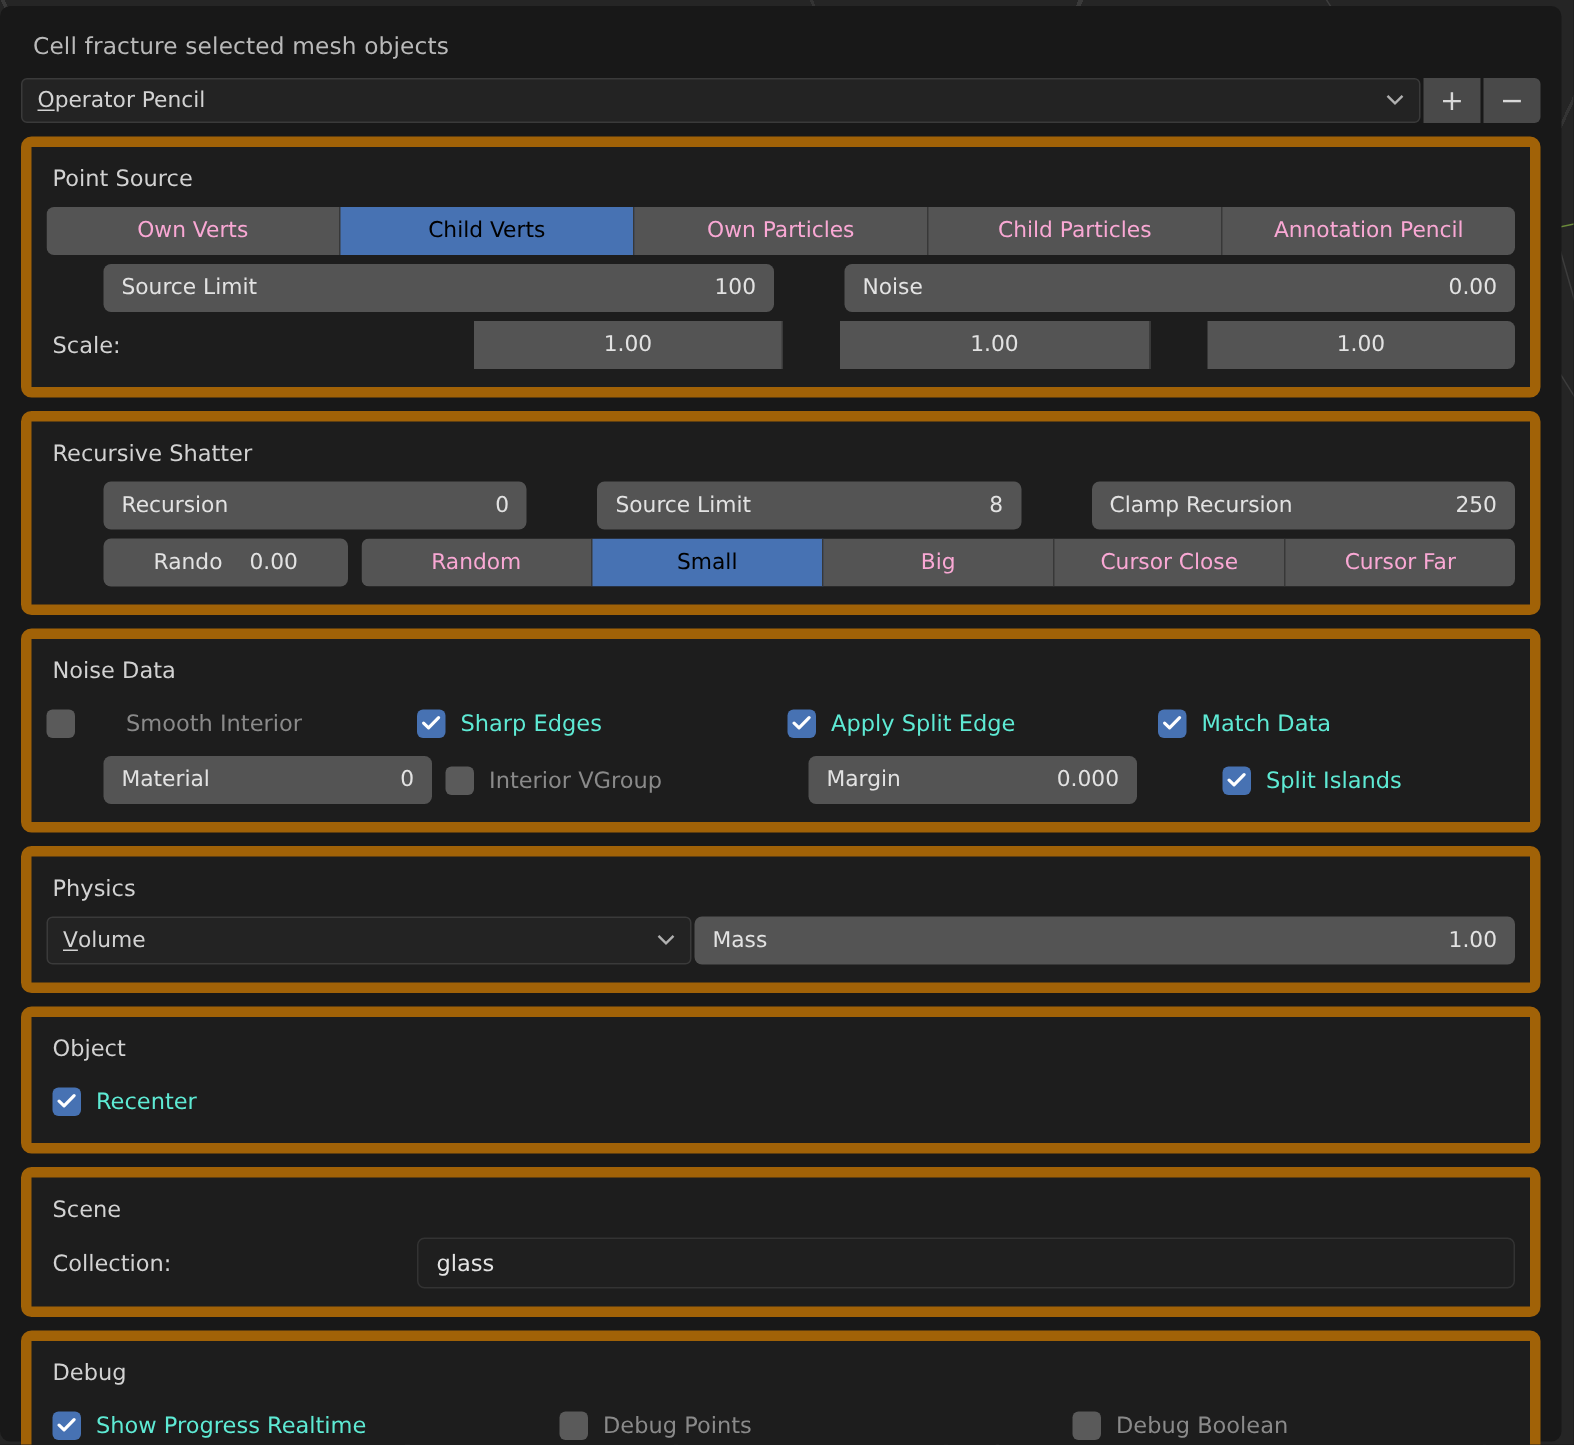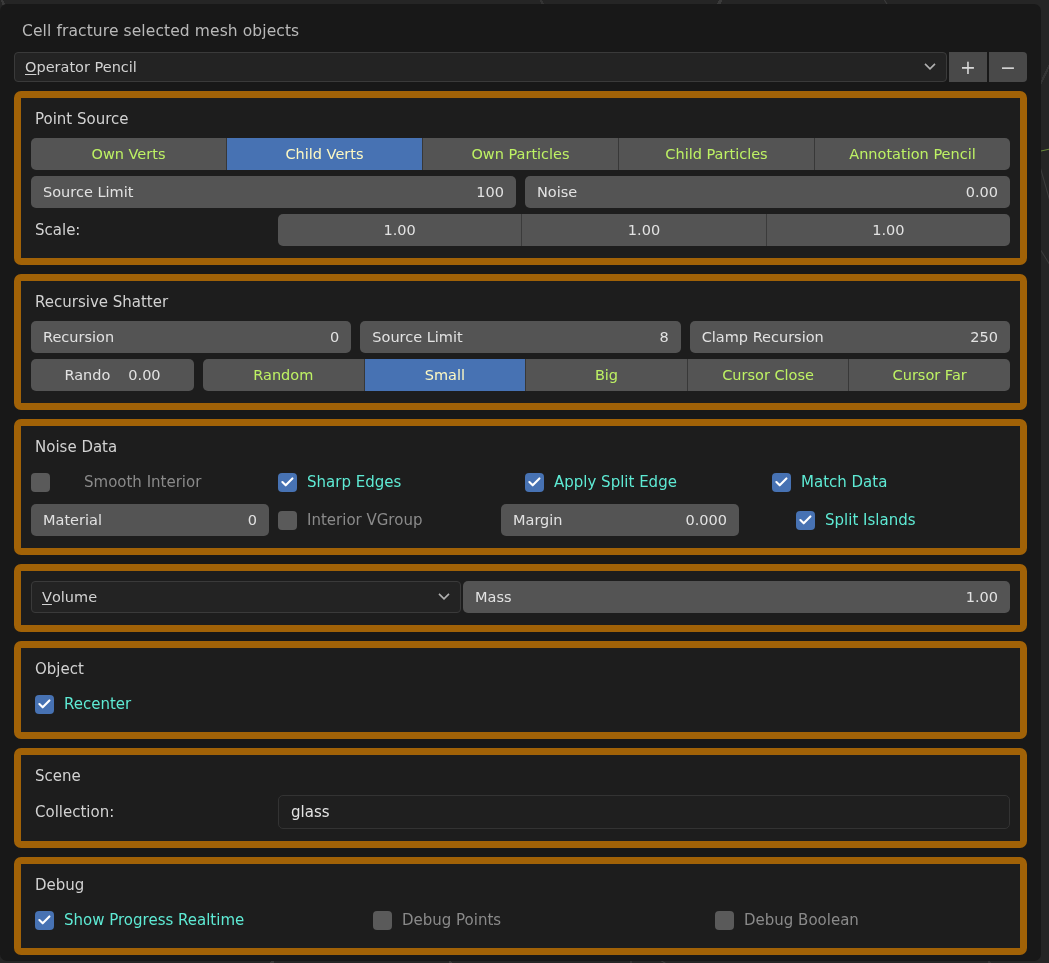--- a/index.html
+++ b/index.html
@@ -103,38 +103,39 @@
   .seg {
     display: flex;
     flex: 1;
     border-radius: 5px;
     overflow: hidden;
     height: 32px;
   }
   .seg-item {
     flex: 1;
     background: #545454;
-    color: #bef264;
+    color: #f9a8d4;
     font-size: 14.5px;
     display: flex; align-items: center; justify-content: center;
     border-right: 1px solid #383838;
   }
   .seg-item:last-child { border-right: none; }
-  .seg-item.active { background: #4772b3; color: #fef9c3; }
+  .seg-item.active { background: #4772b3; color: #000000; }
 
   
   .numfield {
     height: 32px;
     background: #545454;
     border-radius: 5px;
     display: flex; align-items: center;
     padding: 0 12px;
     color: #e2e2e2;
     font-size: 14.5px;
     flex: 1;
+    margin-left: 38px;
   }
   .numfield .nf-label { flex: 1; text-align: left; }
   .numfield .nf-value { text-align: right; }
 
   
   .numgroup {
     display: flex; flex: 1;
     border-radius: 5px; overflow: hidden; height: 32px;
   }
   .numgroup .numfield {
@@ -361,20 +362,21 @@
           <svg width="13" height="10" viewBox="0 0 13 10">
               <path d="M1.4 5.1 L4.7 8.3 L11.4 1.4" fill="none" stroke="#fff" stroke-width="2.1" stroke-linecap="round" stroke-linejoin="round"></path>
             </svg>
         </span>
         <span>Split Islands</span>
       </div>
     </div>
   </div>
 
   <div class="panel">
+    <div class="panel-title">Physics</div>
     <div class="row">
       <div class="enum" style="width:430px;flex:none;">
         <span class="accel">V</span>
           <span>olume</span>
         <span class="chev">
           <svg width="12" height="8" viewBox="0 0 12 8">
               <path d="M1 1.5 L6 6.5 L11 1.5" fill="none" stroke="#b0b0b0" stroke-width="1.6"></path>
             </svg>
         </span>
       </div>

